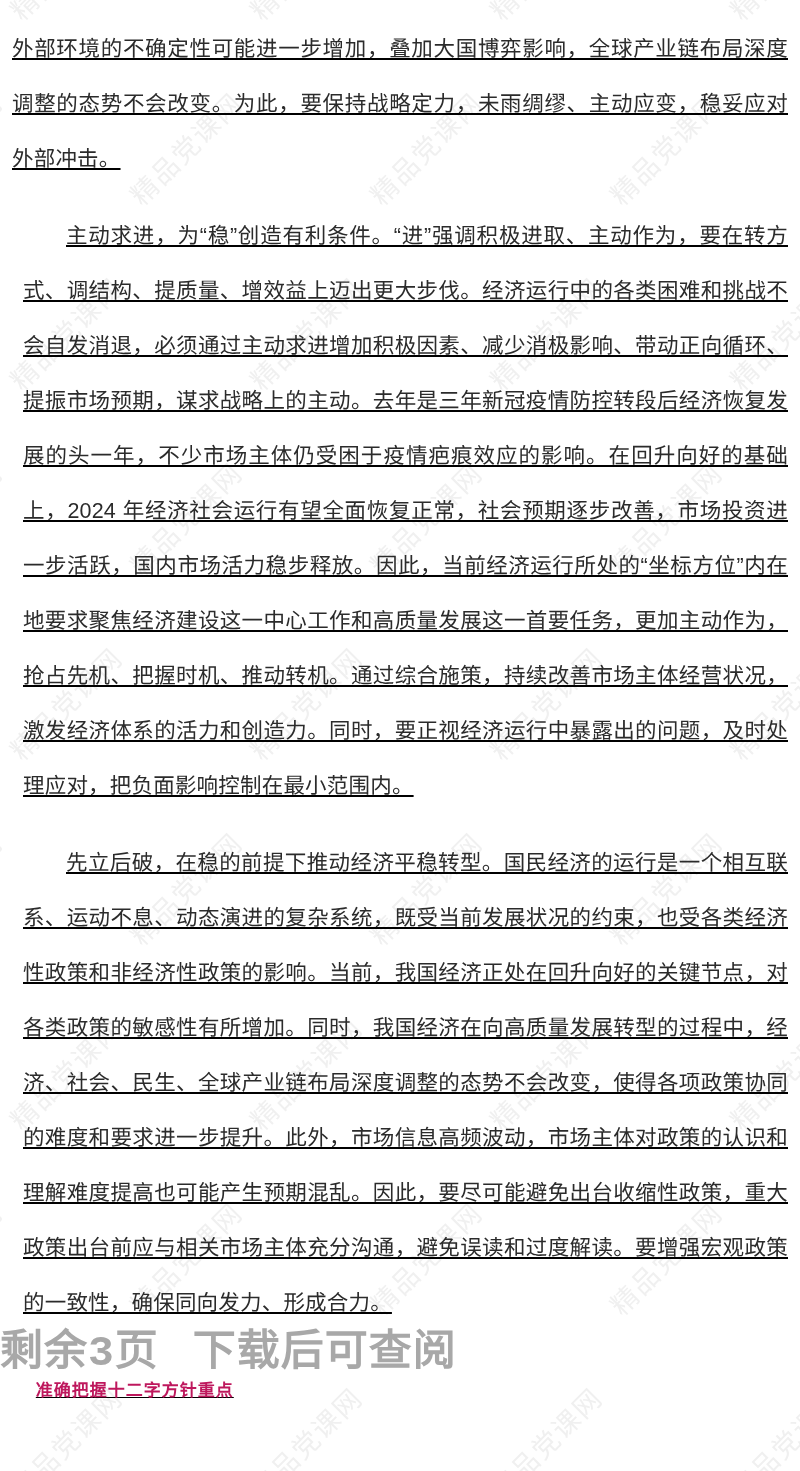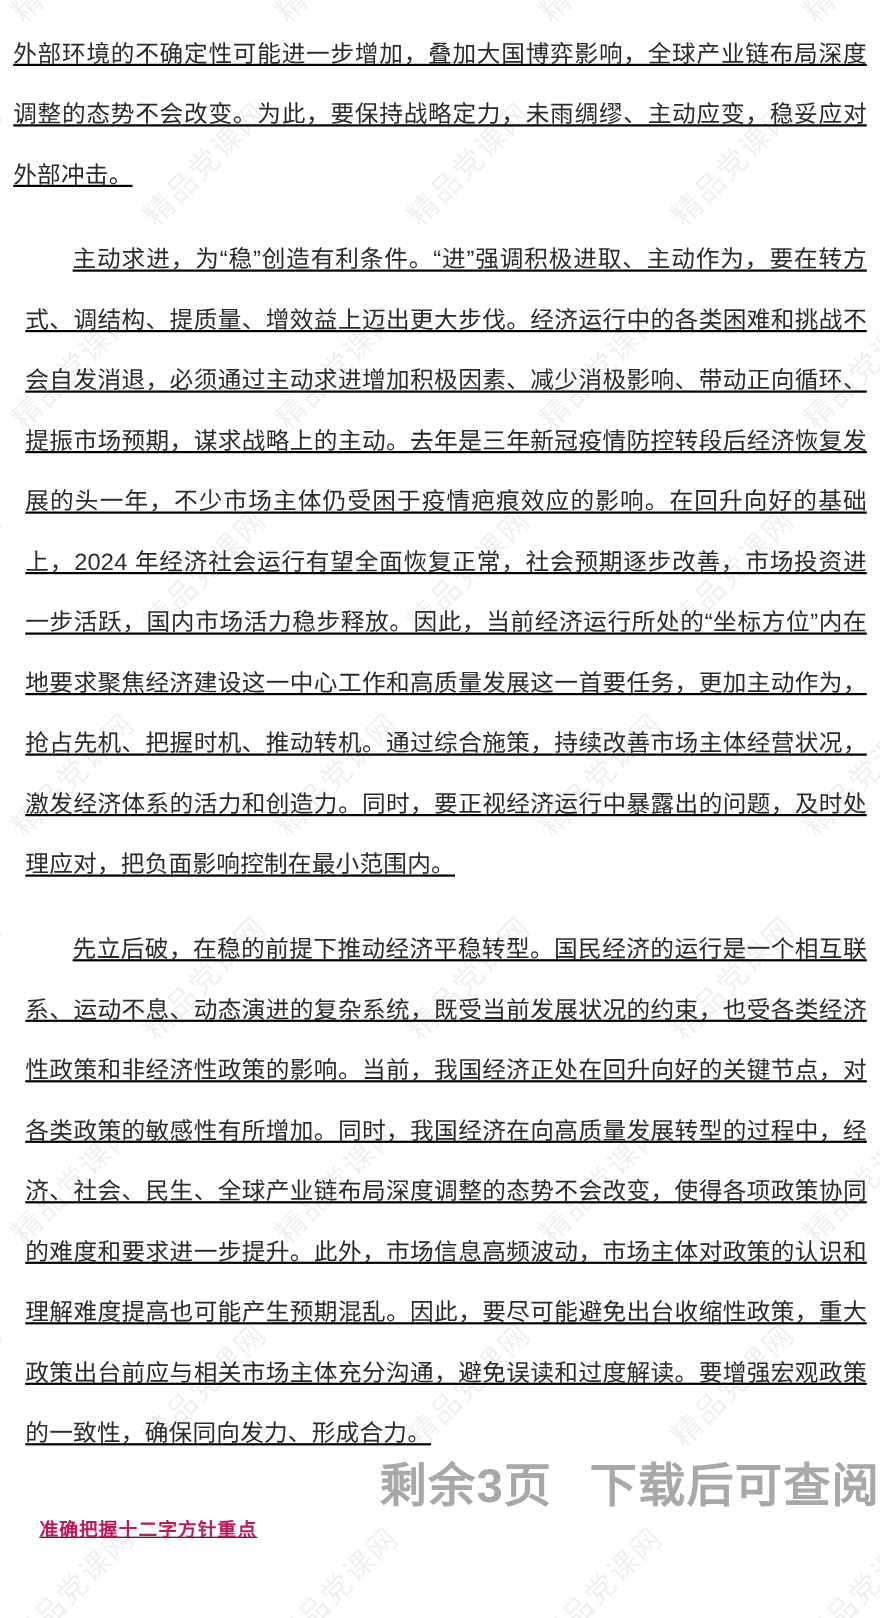--- a/index.html
+++ b/index.html
@@ -79,22 +79,22 @@
     letter-spacing: 1px;
   }
 
   
   #footer-notice {
     position: absolute;
     z-index: 2;
     left: 0;
     right: 0;
     top: 1315px;
-    text-align: right;
-    font-family: Liberation Sans, sans-serif;
+    text-align: left;
+    font-family: Liberation Mono, monospace;
     font-weight: 700;
     font-size: 43px;
     color: #a8a8a8;
     letter-spacing: 1px;
     white-space: pre;
   }
   #footer-notice .gap { display: inline-block; width: 34px; }
 </style>
 </head>
 <body>

